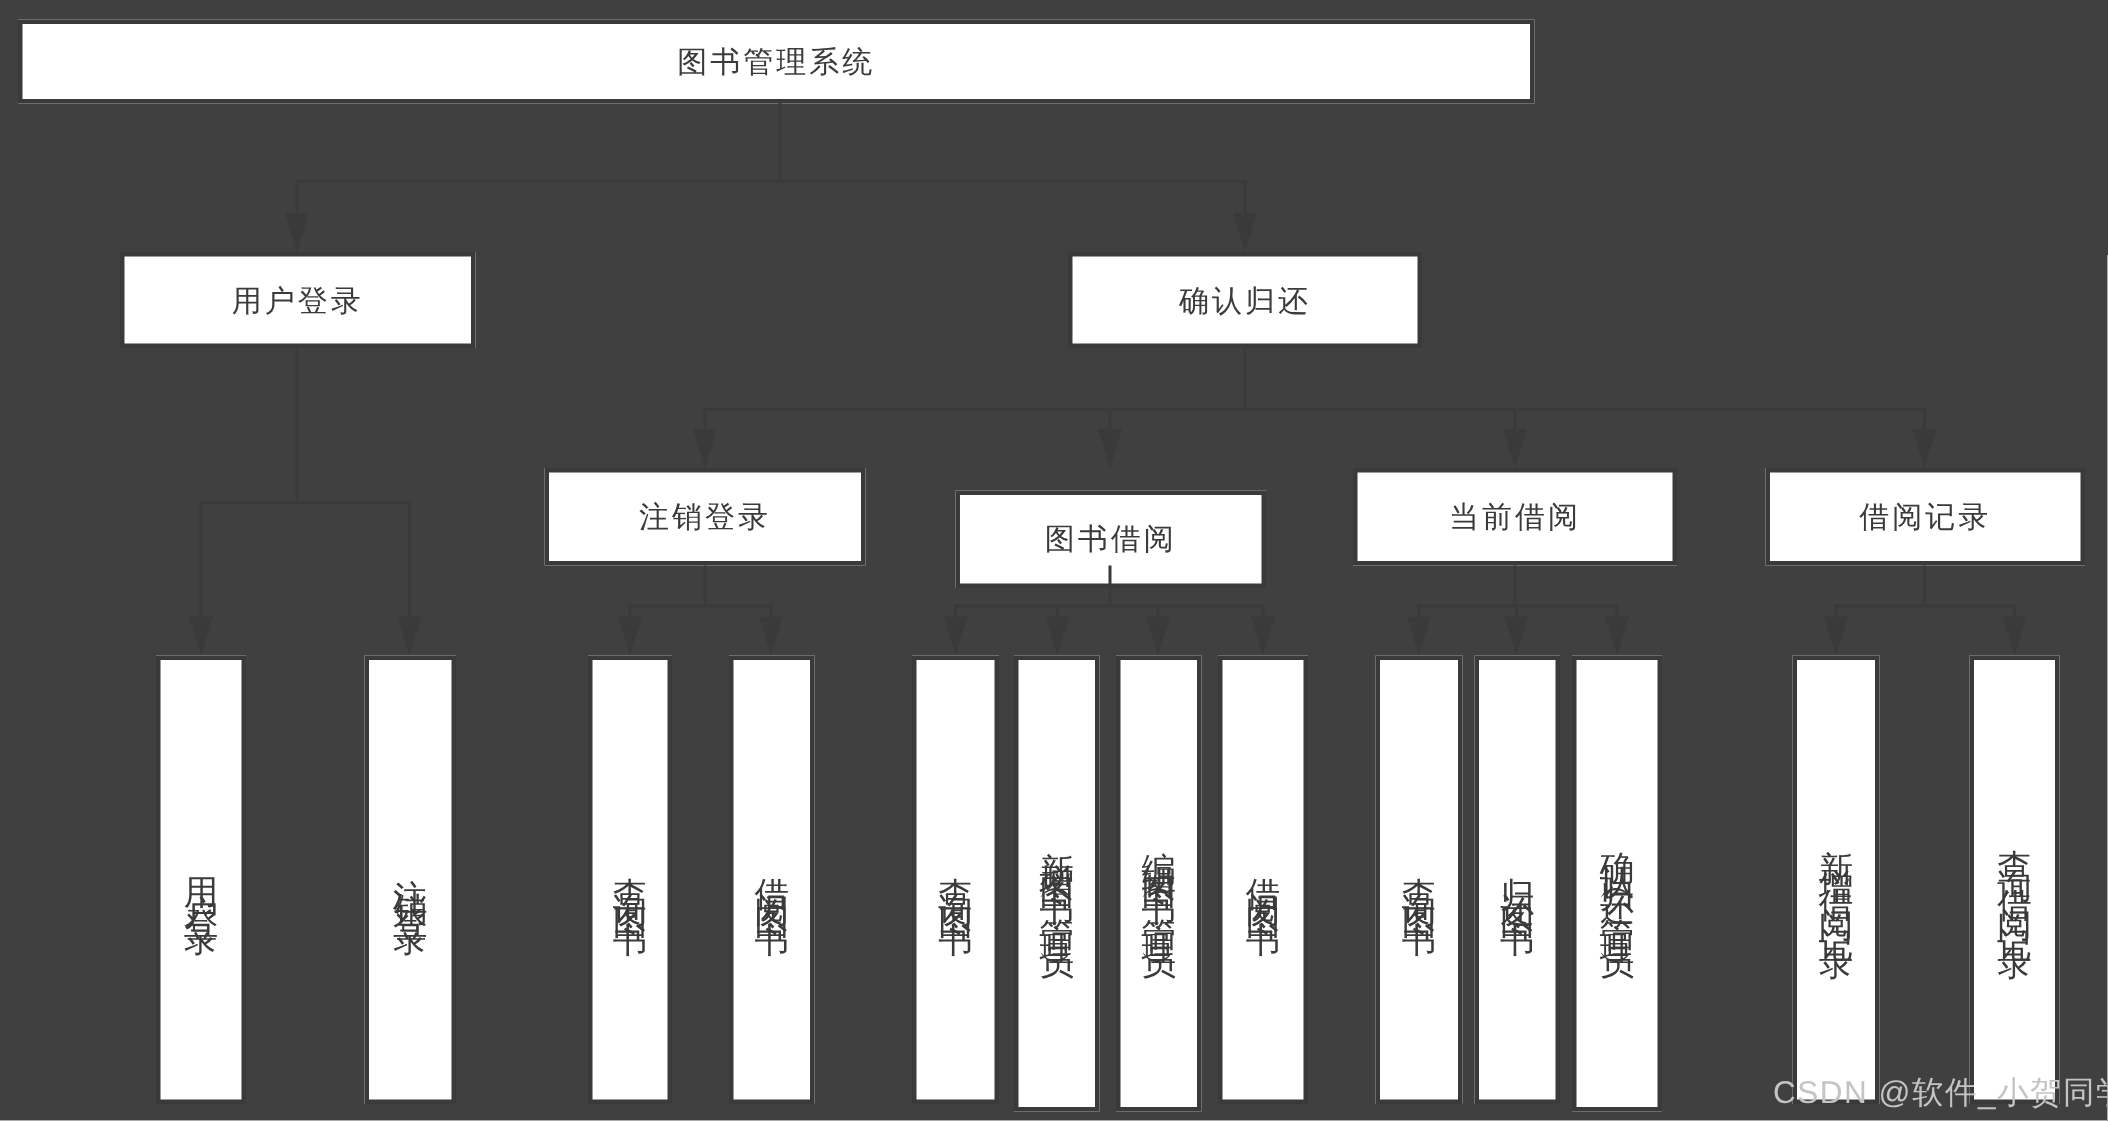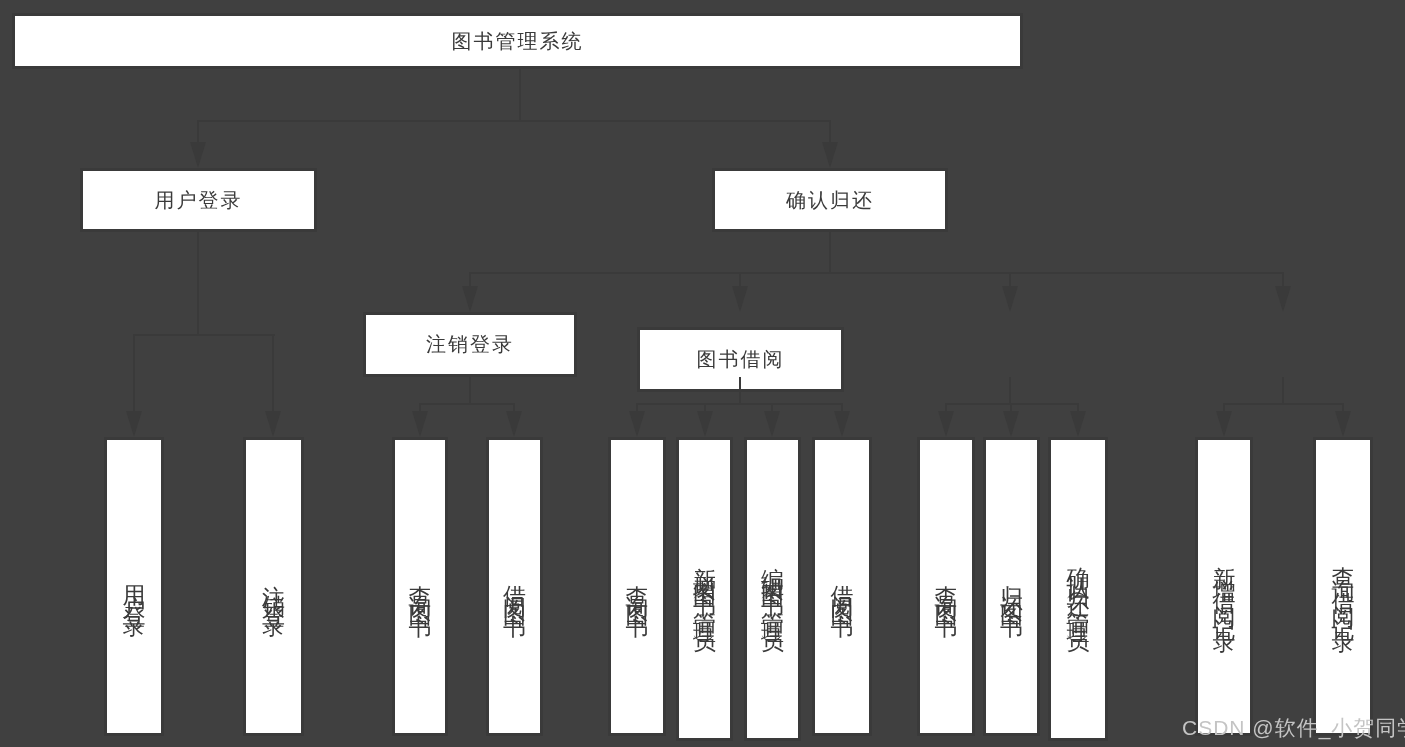--- a/index.html
+++ b/index.html
@@ -77,20 +77,26 @@
   <div class="arrow" style="left:732px;top:286px"></div>
   <div class="arrow" style="left:1002px;top:286px"></div>
   <div class="arrow" style="left:1275px;top:286px"></div>
 
   <div class="box hbox" style="left:363px;top:312px;width:214px;height:65px">
     <span>注销登录</span>
   </div>
   <div class="box hbox" style="left:637px;top:327px;width:207px;height:65px">
     <span>图书借阅</span>
   </div>
+  <div class="box hbox" style="left:902px;top:312px;width:216px;height:65px">
+    <span>当前借阅</span>
+  </div>
+  <div class="box hbox" style="left:1177px;top:312px;width:213px;height:65px">
+    <span>借阅记录</span>
+  </div>
 
   <div class="vline" style="left:469px;top:377px;height:26px"></div>
   <div class="vline" style="left:739px;top:377px;height:26px"></div>
   <div class="vline" style="left:1009px;top:377px;height:26px"></div>
   <div class="vline" style="left:1282px;top:377px;height:26px"></div>
 
   <div class="hline" style="left:419px;top:403px;width:96px"></div>
   <div class="hline" style="left:637px;top:403px;width:206px"></div>
   <div class="hline" style="left:945px;top:403px;width:134px"></div>
   <div class="hline" style="left:1223px;top:403px;width:121px"></div>

